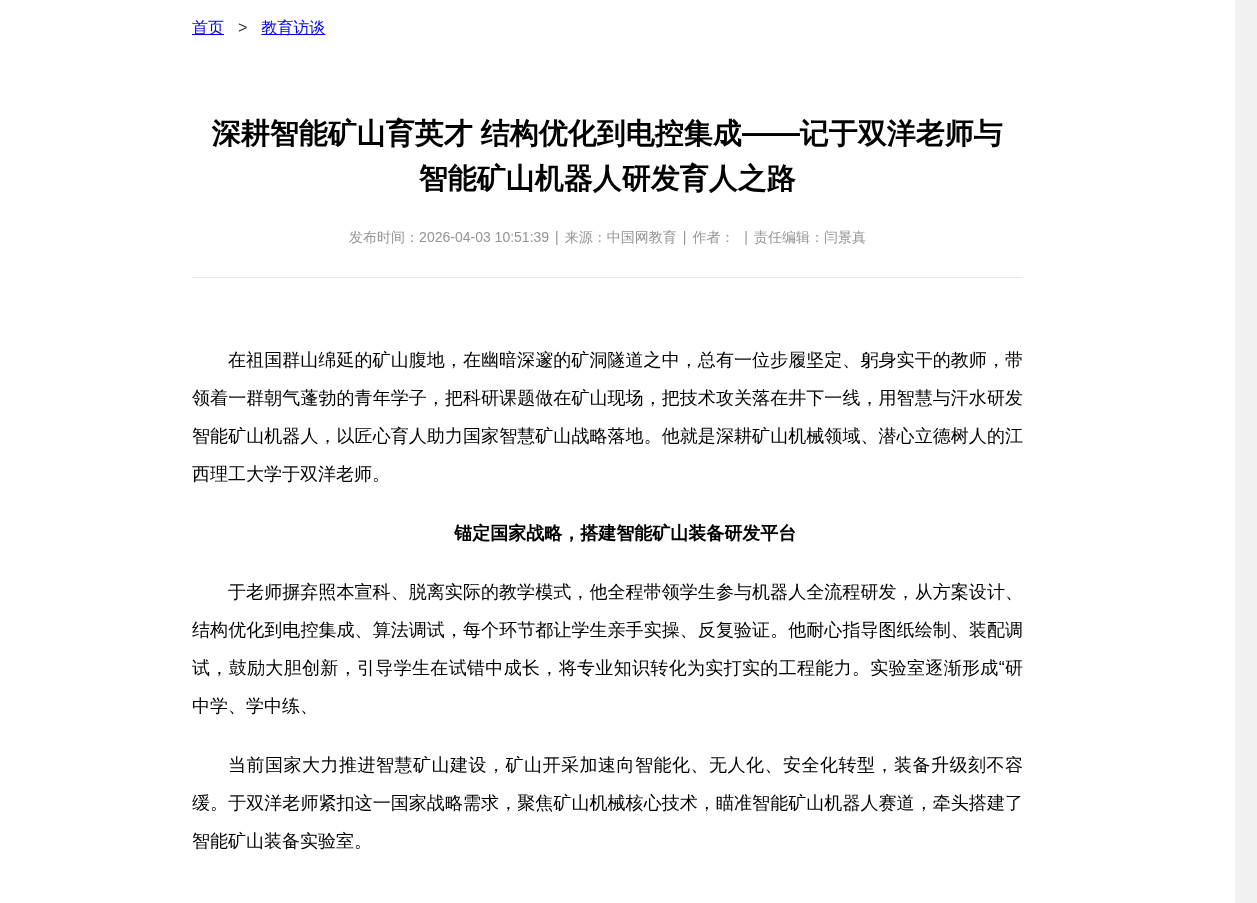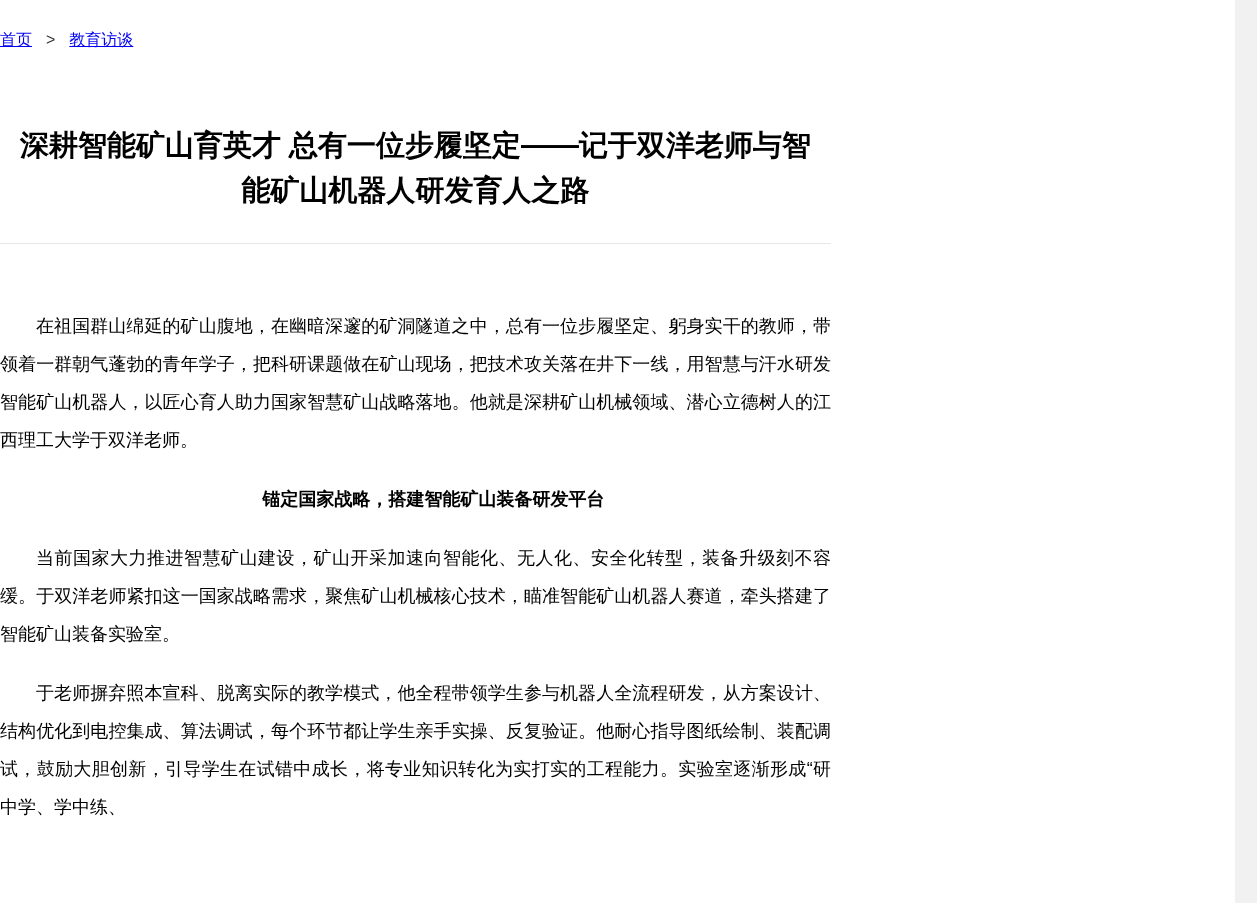--- a/index.html
+++ b/index.html
@@ -13,21 +13,22 @@
   .scrollbar-track {
     position: fixed;
     top: 0;
     right: 0;
     width: 22px;
     height: 903px;
     background: #f1f1f1;
   }
   .container {
     width: 831px;
-    padding-top: 30px;
+    margin-left: 192px;
+    padding-top: 18px;
   }
   .breadcrumb {
     font-size: 16px;
     color: #333333;
   }
   .breadcrumb a {
     color: #0000ee;
     text-decoration: underline;
     cursor: pointer;
   }
@@ -80,25 +81,28 @@
 <body>
 
 <div class="scrollbar-track"></div>
 
 <div class="container">
 
   <nav class="breadcrumb">
     <a href="#">首页</a><span class="sep">&gt;</span><a href="#">教育访谈</a>
   </nav>
 
-  <h1 class="article-title">深耕智能矿山育英才 总有一位步履坚定——记于双洋老师与智能矿山机器人研发育人之路</h1>
+  <h1 class="article-title">深耕智能矿山育英才 结构优化到电控集成——记于双洋老师与智能矿山机器人研发育人之路</h1>
 
+  <div class="article-meta">
+    <span>发布时间：2026-04-03 10:51:39</span><span class="meta-sep">|</span><span>来源：中国网教育</span><span class="meta-sep">|</span><span>作者：</span> <span class="meta-sep">|</span><span>责任编辑：闫景真</span>
+  </div>
 
   <div class="divider"></div>
 
   <div class="article-body">
     <p>在祖国群山绵延的矿山腹地，在幽暗深邃的矿洞隧道之中，总有一位步履坚定、躬身实干的教师，带领着一群朝气蓬勃的青年学子，把科研课题做在矿山现场，把技术攻关落在井下一线，用智慧与汗水研发智能矿山机器人，以匠心育人助力国家智慧矿山战略落地。他就是深耕矿山机械领域、潜心立德树人的江西理工大学于双洋老师。</p>
     <p class="subheading">锚定国家战略，搭建智能矿山装备研发平台</p>
+    <p>于老师摒弃照本宣科、脱离实际的教学模式，他全程带领学生参与机器人全流程研发，从方案设计、结构优化到电控集成、算法调试，每个环节都让学生亲手实操、反复验证。他耐心指导图纸绘制、装配调试，鼓励大胆创新，引导学生在试错中成长，将专业知识转化为实打实的工程能力。实验室逐渐形成“研中学、学中练、</p>
     <p>当前国家大力推进智慧矿山建设，矿山开采加速向智能化、无人化、安全化转型，装备升级刻不容缓。于双洋老师紧扣这一国家战略需求，聚焦矿山机械核心技术，瞄准智能矿山机器人赛道，牵头搭建了智能矿山装备实验室。</p>
-    <p>于老师摒弃照本宣科、脱离实际的教学模式，他全程带领学生参与机器人全流程研发，从方案设计、结构优化到电控集成、算法调试，每个环节都让学生亲手实操、反复验证。他耐心指导图纸绘制、装配调试，鼓励大胆创新，引导学生在试错中成长，将专业知识转化为实打实的工程能力。实验室逐渐形成“研中学、学中练、</p>
   </div>
 
 </div>
 
 </body></html>

